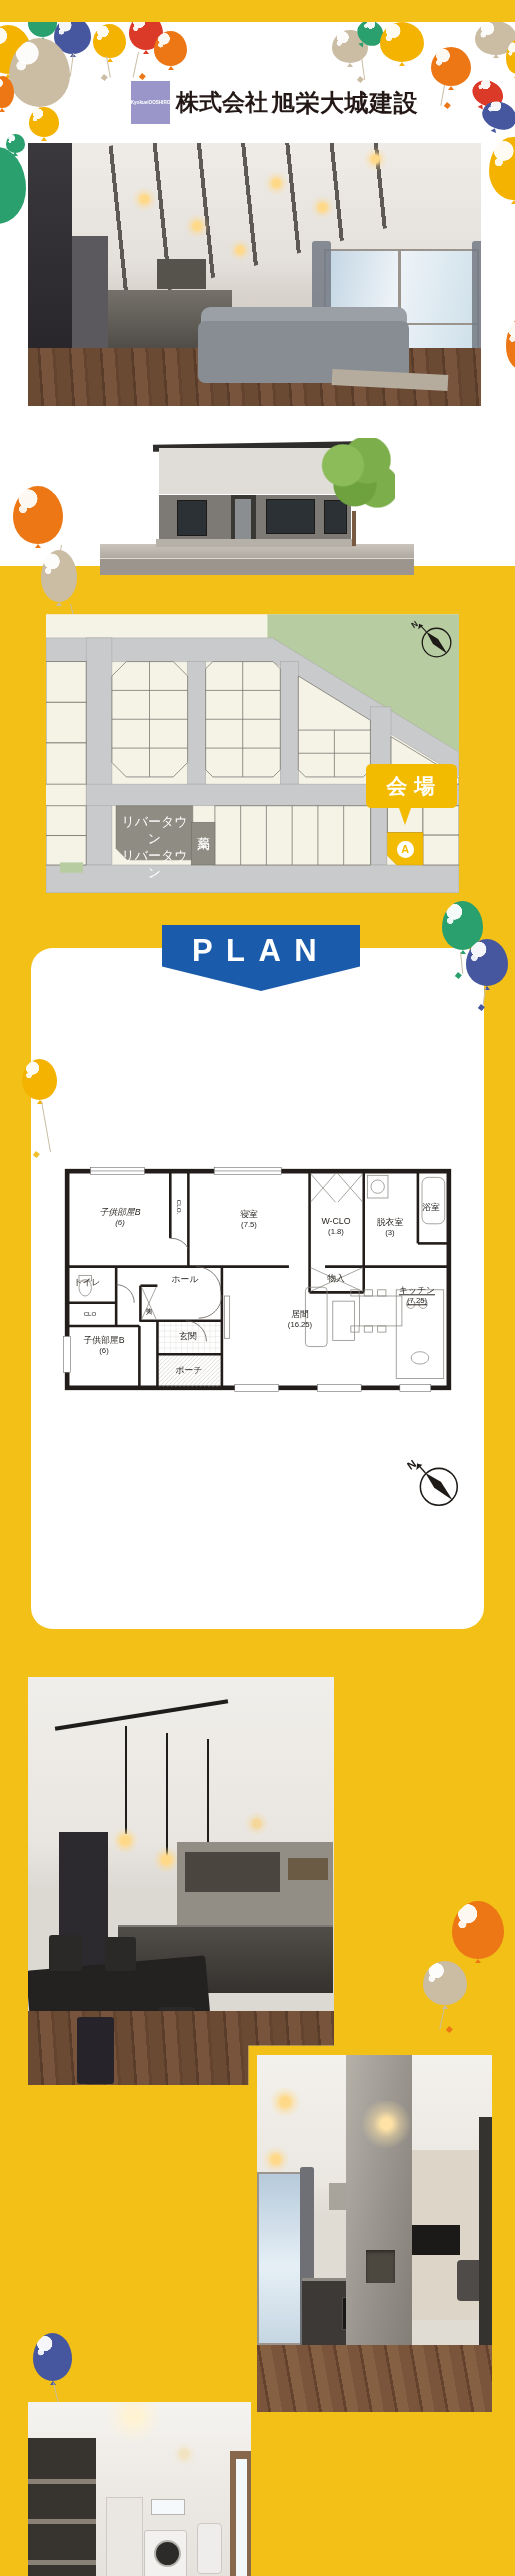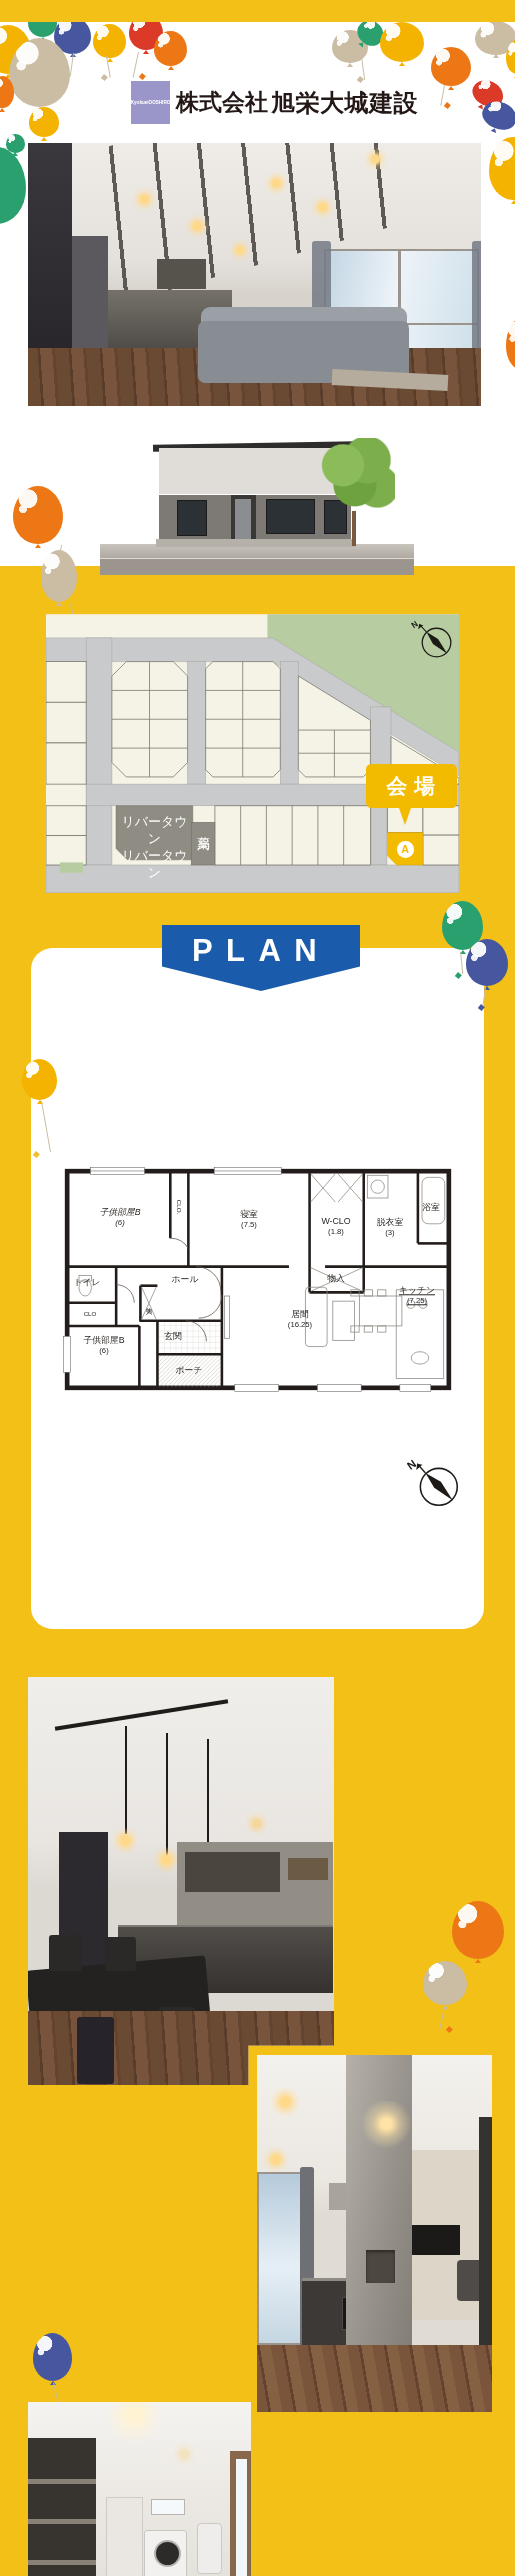--- a/index.html
+++ b/index.html
@@ -353,21 +353,21 @@
   </div>
   <div class="roomlabel roomsmall" style="left:28px;top:148px;">
     <span>CLO</span>
   </div>
   <div class="roomlabel" style="left:123px;top:114px;">
     <span>ホール</span>
   </div>
   <div class="roomlabel roomsmall" style="left:87px;top:137px;writing-mode:vertical-rl;">
     <span>物入</span>
   </div>
-  <div class="roomlabel" style="left:111px;top:171px;">
+  <div class="roomlabel" style="left:126px;top:171px;">
     <span>玄関</span>
   </div>
   <div class="roomlabel" style="left:127px;top:205px;">
     <span>ポーチ</span>
   </div>
   <div class="roomlabel" style="left:42px;top:180px;">
     <span>子供部屋B</span>
     <span class="size">(6)</span>
   </div>
   <div class="roomlabel" style="left:238px;top:154px;">

